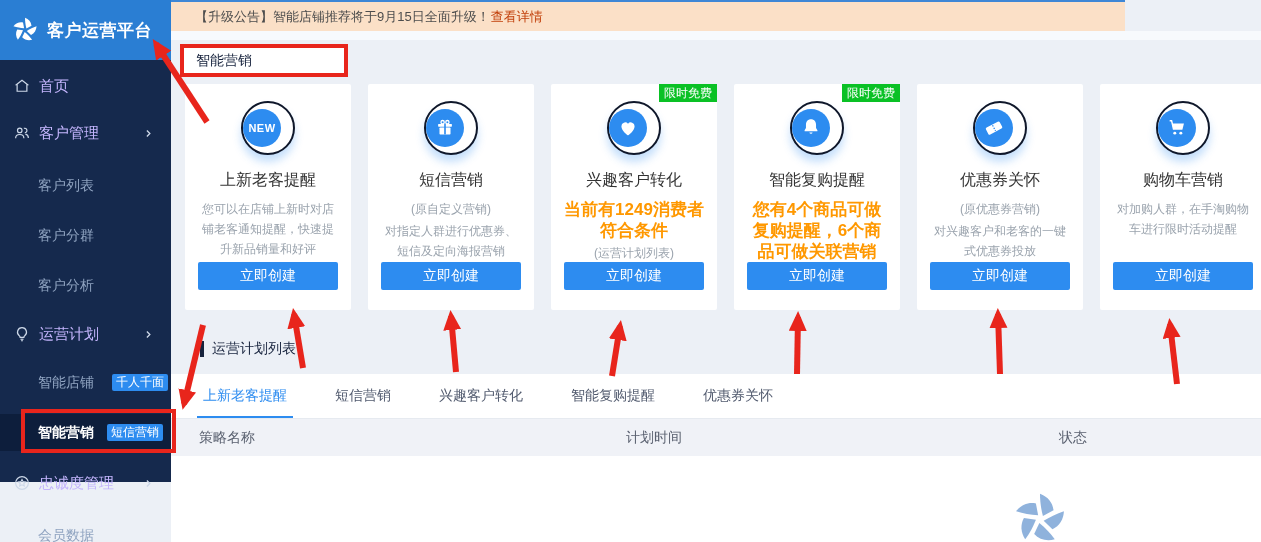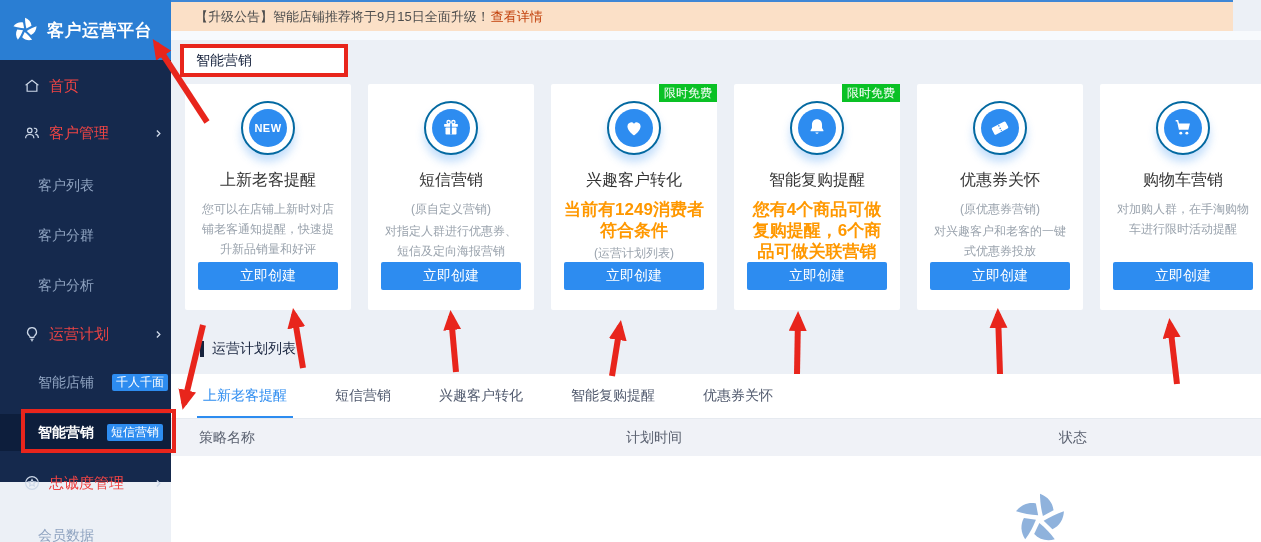--- a/index.html
+++ b/index.html
@@ -7,45 +7,45 @@
     width:1261px;height:542px;overflow:hidden;position:relative;
     font-family:"Liberation Sans","DejaVu Sans",sans-serif;
     background:#ecf0f6;
     -webkit-font-smoothing:antialiased;
   }
   
   .sidebar{position:absolute;left:0;top:0;width:171px;height:482px;background:#15294d;z-index:5;}
   .logo-header{position:absolute;left:0;top:0;width:171px;height:60px;background:#2a7ed3;display:flex;align-items:center;}
   .logo-header svg{width:28px;height:28px;margin-left:11px;}
   .logo-title{color:#fff;font-size:17px;font-weight:bold;margin-left:8px;letter-spacing:.5px;}
-  .side-item{position:absolute;left:0;width:171px;height:32px;display:flex;align-items:center;color:#ef4444;font-size:15px;cursor:pointer;padding-left:10px;}
+  .side-item{position:absolute;left:0;width:171px;height:32px;display:flex;align-items:center;color:#c4b5fd;font-size:15px;cursor:pointer;}
   .side-item .mi{width:18px;height:18px;margin-left:13px;margin-right:8px;flex:none;}
   .side-item .chev{position:absolute;right:16px;width:13px;height:13px;}
   .side-sub{position:absolute;left:38px;color:#8fa3c0;font-size:14px;height:22px;line-height:22px;cursor:pointer;}
   .side-sub .mbadge{margin-left:14px;text-align:right;}
   .mbadge{display:inline-block;background:#2d8cf0;color:#fff;font-size:12px;line-height:17px;padding:0 4px;border-radius:2px;vertical-align:1px;}
   .side-selected{position:absolute;left:0;top:414px;width:171px;height:37px;background:#0d1e3c;display:flex;align-items:center;cursor:pointer;}
   .side-selected .lbl{color:#fff;font-size:14px;font-weight:bold;margin-left:38px;}
   .side-selected .mbadge{margin-left:13px;}
   
   .main{position:absolute;left:171px;top:0;width:1090px;height:542px;background:#ecf0f6;}
-  .notice{position:absolute;left:0;top:0;width:1062px;height:31px;background:#fbe0c7;border-top:2px solid #3e87d6;box-sizing:border-box;display:flex;align-items:center;}
+  .notice{position:absolute;left:0;top:0;width:954px;height:31px;background:#fbe0c7;border-top:2px solid #3e87d6;box-sizing:border-box;display:flex;align-items:center;}
   .notice-text{color:#4d4d4d;font-size:13px;margin-left:24px;}
   .notice-link{color:#c2410c;font-size:13px;margin-left:1px;text-decoration:none;cursor:pointer;}
   .white-strip{position:absolute;left:0;top:31px;width:1090px;height:9px;background:#f7fafd;}
   
   .title-box{position:absolute;left:9px;top:44px;width:160px;height:25px;background:#fff;border:4px solid #e8251c;z-index:40;display:flex;align-items:center;}
   .title-box span{font-size:14px;color:#17233d;margin-left:12px;}
   
   .cards{position:absolute;left:14px;top:84px;display:flex;}
   .card{position:relative;width:166px;height:226px;background:#fff;border-radius:2px;margin-right:17px;flex:none;text-align:center;}
   .card:last-child{margin-right:0;}
   .ribbon{position:absolute;top:0;right:0;background:#0ac125;color:#fff;font-size:12px;line-height:18px;padding:0 5px;}
   .ribbon:empty{display:none;}
-  .icon-ring{display:inline-flex;align-items:center;justify-content:center;width:50px;height:50px;margin-top:17px;border:2px solid #0369a1;border-radius:50%;background:#fff;box-shadow:0 7px 9px rgba(45,140,240,.28);}
+  .icon-ring{display:inline-flex;align-items:center;width:50px;height:50px;margin-top:17px;border:2px solid #0f172a;border-radius:50%;background:#fff;box-shadow:0 7px 9px rgba(45,140,240,.28);}
   .icon-disc{width:38px;height:38px;border-radius:50%;background:#2d8cf0;display:flex;align-items:center;justify-content:center;}
   .icon-disc .new-txt{color:#fff;font-size:11px;font-weight:bold;letter-spacing:.5px;}
   .icon-disc svg{width:22px;height:22px;}
   .card h3{margin:15px 0 8px;font-size:16px;font-weight:400;color:#333;}
   .card p{margin:0 12px 2px;font-size:12px;line-height:20px;color:#9aa3ad;}
   .card p.hl{color:#ff9800;font-size:17px;font-weight:bold;line-height:21px;}
   .card p:empty{display:none;}
   .create-btn{position:absolute;left:13px;bottom:20px;width:140px;height:28px;background:#2d8cf0;color:#fff;font-size:14px;border:none;border-radius:2px;cursor:pointer;font-family:inherit;}
   
   .section-label{position:absolute;left:12px;top:340px;display:flex;align-items:center;padding-left:17px;}

